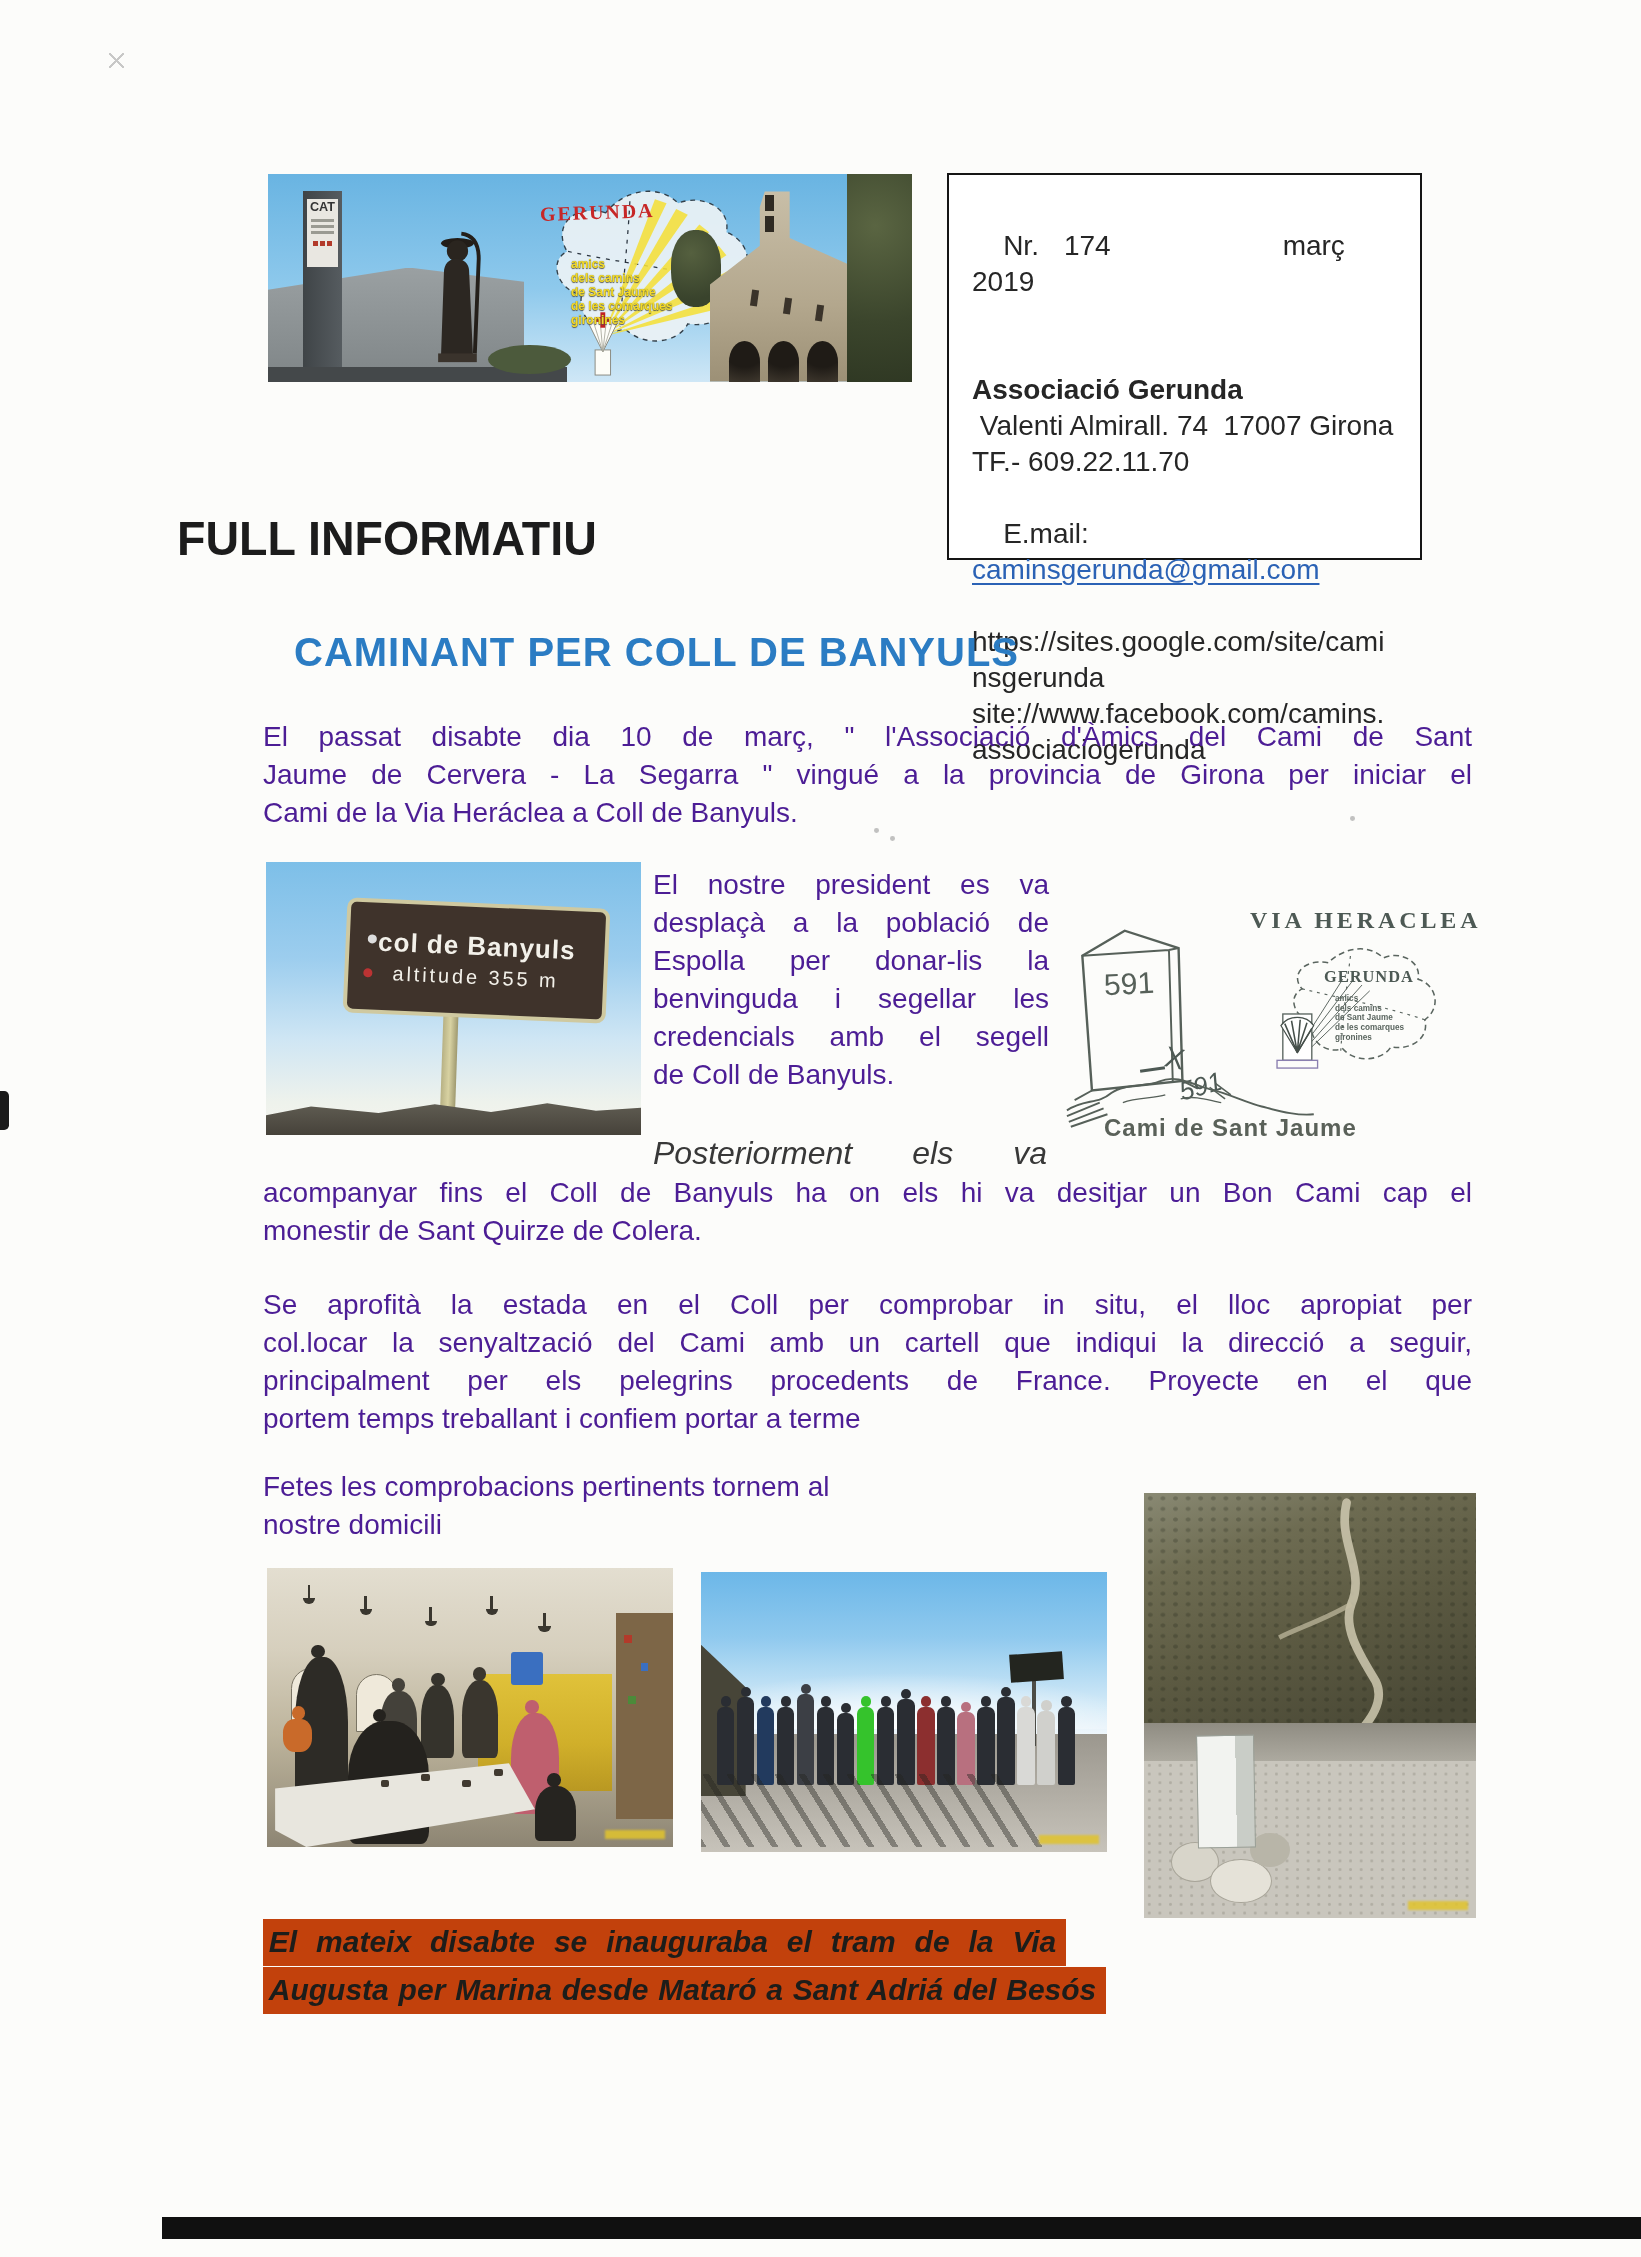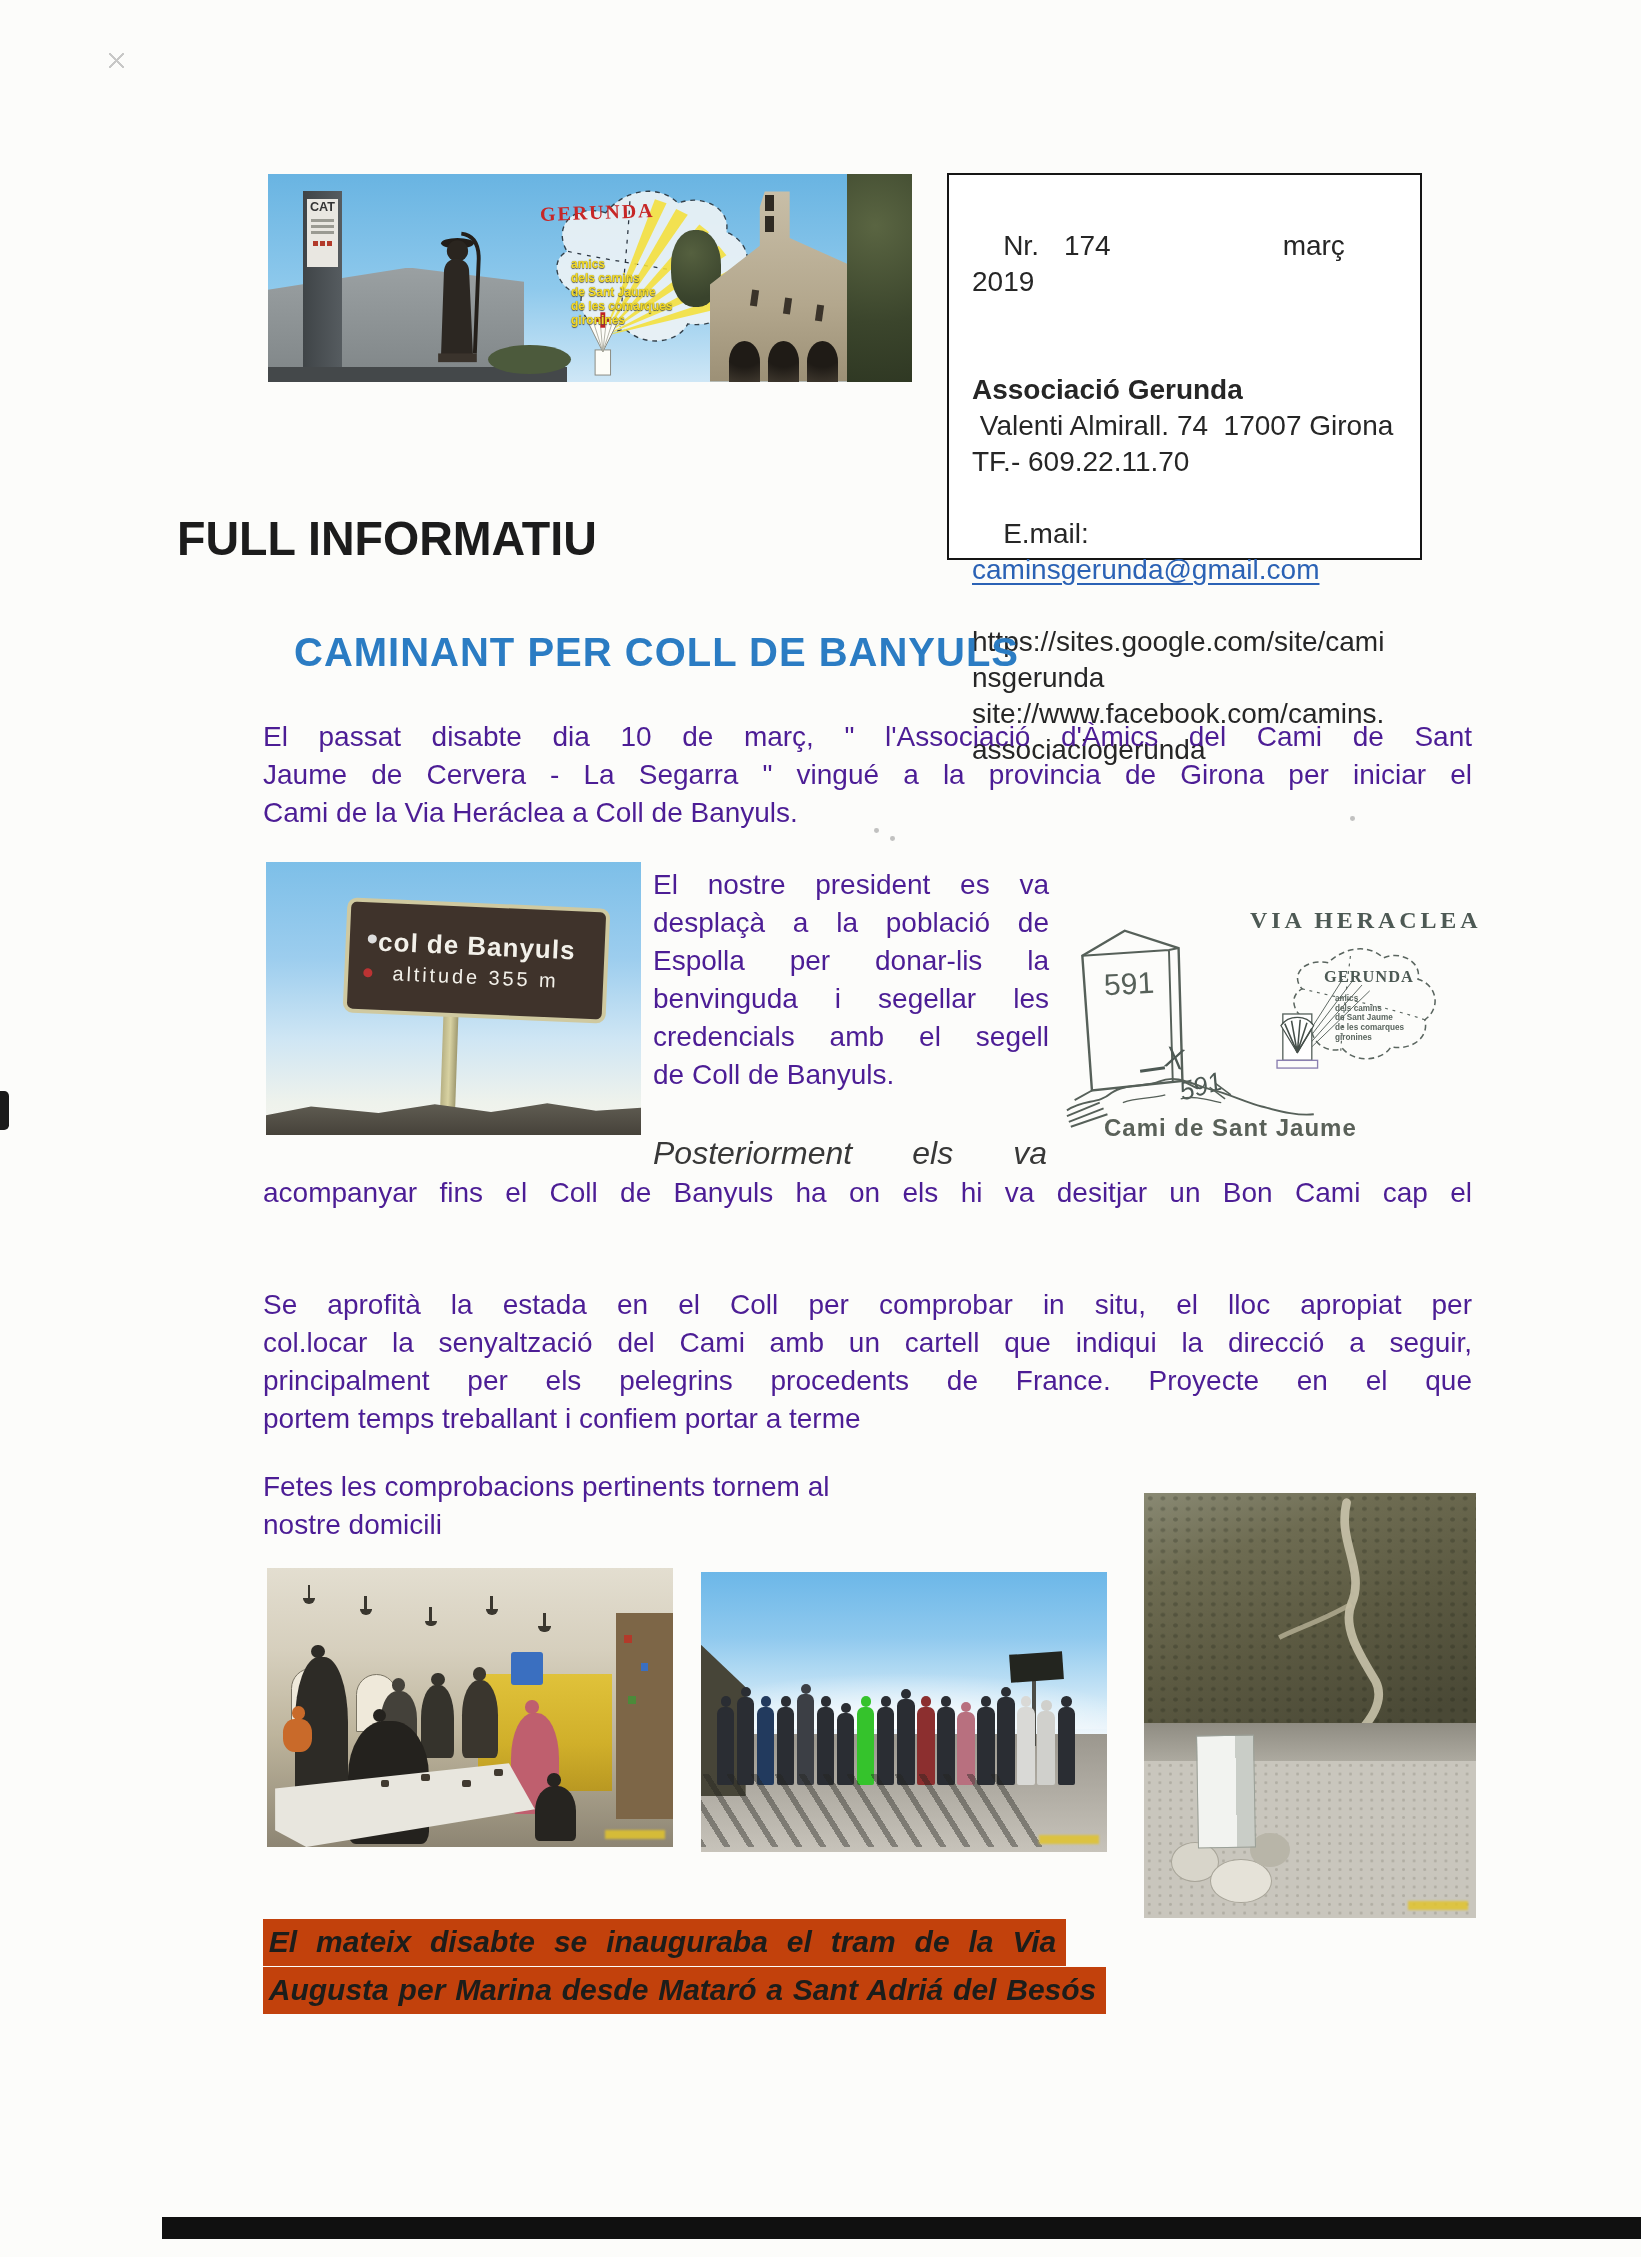--- a/index.html
+++ b/index.html
@@ -318,20 +318,21 @@
     <g stroke="#566059" stroke-width="1.6">
         <line x1="150" y1="28" x2="166" y2="40"></line>
         <line x1="156" y1="24" x2="172" y2="36"></line>
       </g>
   </svg>
   <div class="abs" id="stamp-caption">Cami de Sant Jaume</div>
 </div>
 
 <div class="abs body-txt just" id="para3">
     <div class="tline">acompanyar fins el  Coll de Banyuls ha on els hi va desitjar un Bon Cami cap el</div>
+    <div class="tline last">monestir de Sant Quirze de Colera.</div>
   </div>
 <div class="abs body-txt just" id="para4">
     <div class="tline">Se aprofità  la estada en el Coll per comprobar in situ, el lloc apropiat per</div>
     <div class="tline">col.locar la senyaltzació del Cami amb un cartell que indiqui la direcció a seguir,</div>
     <div class="tline">principalment per els pelegrins procedents de France. Proyecte en el que</div>
     <div class="tline last">portem temps treballant i confiem portar a terme</div>
   </div>
 <div class="abs body-txt plain" id="para5">
     <div class="tline">Fetes les comprobacions pertinents tornem al</div>
     <div class="tline last">nostre domicili</div>

